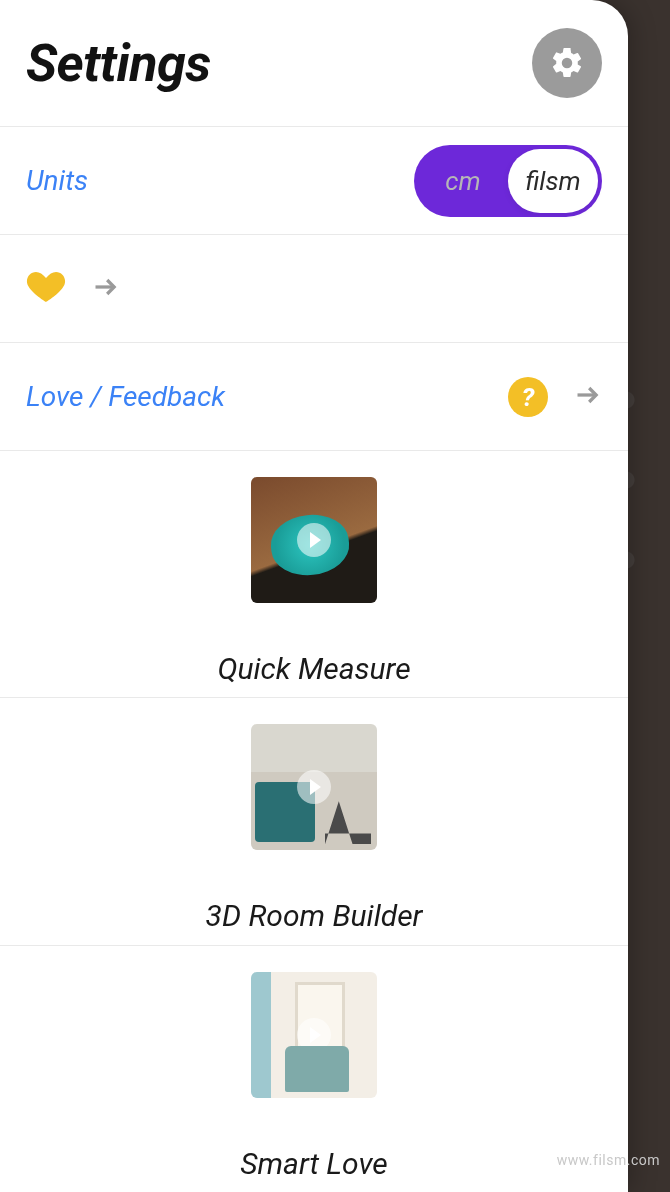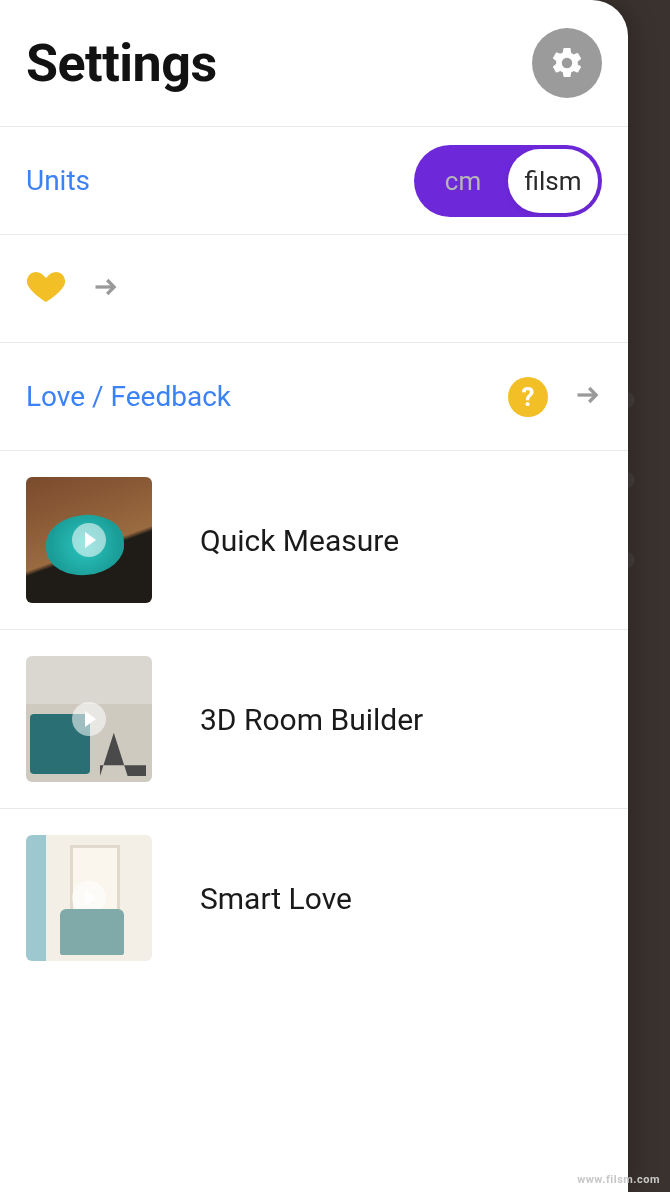--- a/index.html
+++ b/index.html
@@ -9,20 +9,21 @@
   .panel {
     position: absolute;
     left: 0; top: 0;
     width: 628px;
     height: 1192px;
     background: #ffffff;
     border-top-right-radius: 36px;
     box-shadow: 4px 0 24px rgba(0,0,0,.25);
     display: flex;
     flex-direction: column;
+    font-style: italic;
   }
 
   .header {
     display: flex;
     align-items: center;
     justify-content: space-between;
     padding: 28px 26px 28px 26px;
   }
   .title {
     font-size: 52px;
@@ -85,20 +86,21 @@
   .arrow svg { width: 28px; height: 28px; stroke: #9a9a9a; stroke-width: 2.8; fill: none; }
 
   .tut-row {
     display: flex;
     align-items: center;
     gap: 48px;
     padding: 26px;
     border-top: 1px solid #e9e9e9;
     min-height: 178px;
     cursor: pointer;
+    flex-direction: column;
   }
   .thumb {
     width: 126px; height: 126px; border-radius: 6px;
     position: relative; overflow: hidden; flex-shrink: 0;
   }
   .play {
     position: absolute; left: 50%; top: 50%; transform: translate(-50%,-50%);
     width: 34px; height: 34px; border-radius: 50%;
     background: rgba(255,255,255,.55);
     display:flex; align-items:center; justify-content:center;
@@ -131,22 +133,22 @@
     content:""; position:absolute; left:44px; top:10px; width:44px; height:64px;
     border: 3px solid #e0d9cc; background:#faf6ee;
   }
   .thumb3::after{
     content:""; position:absolute; left:34px; bottom:6px; width:64px; height:46px;
     background:#7faaa9; border-radius:6px 6px 2px 2px;
   }
   .tut-label { font-size: 30px; color:#1a1a1a; }
 
   .watermark {
-    position:absolute; right:10px; bottom:6px;
-    font-size:11px; color:#c8c8c8; letter-spacing:.5px;font-weight:bold;
+    position:absolute; right:10px; bottom:24px;
+    font-size:14px; color:#c8c8c8; letter-spacing:.5px;
   }
 
   
   .bg-deco {
     position:absolute; right:-10px; top:370px; width:60px; height:220px;
     background:
       radial-gradient(circle at 6px 30px, #5b5958 0 8px, transparent 9px),
       radial-gradient(circle at 6px 110px, #5b5958 0 8px, transparent 9px),
       radial-gradient(circle at 6px 190px, #5b5958 0 8px, transparent 9px);
     opacity:.35;

